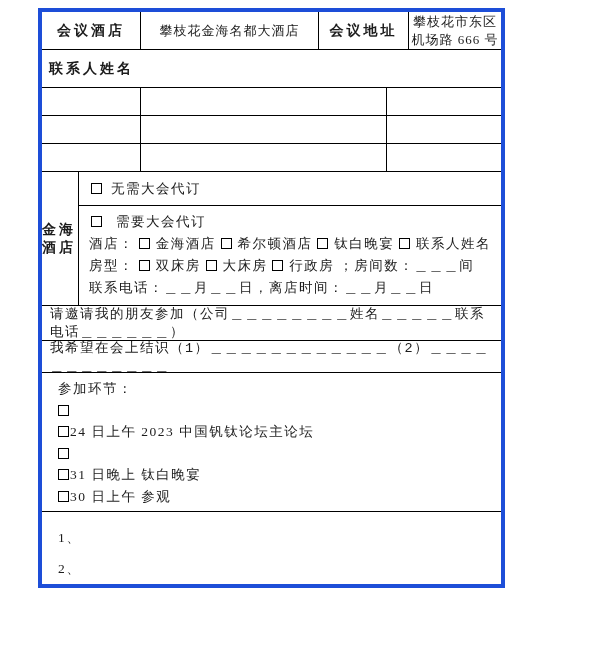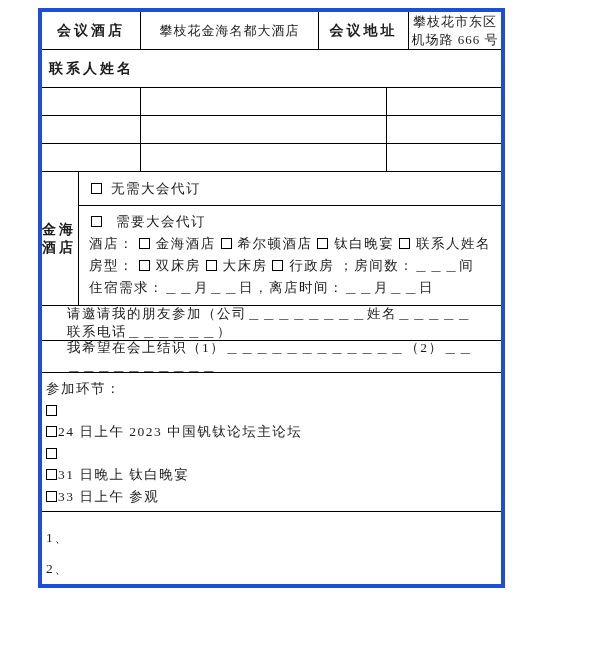--- a/index.html
+++ b/index.html
@@ -27,22 +27,22 @@
   .c1 { width: 99px; }
   .w178 { width: 178px; }
   .w90 { width: 90px; }
   .w246 { width: 246px; }
   .grow { flex: 1; }
   .h38 { height: 38px; }
   .h40 { height: 40px; }
   .h28 { height: 28px; }
   .h35 { height: 35px; }
   .h32 { height: 32px; }
-  .fullcell { flex: 1; padding: 0 25px; font-size: 13.5px; letter-spacing: 1.5px; display: flex; align-items: center; }
-  .blockcell { flex: 1; padding: 4px 4px; font-size: 13.5px; letter-spacing: 1.5px; display: block; }
+  .fullcell { flex: 1; padding: 0 8px; font-size: 13.5px; letter-spacing: 1.5px; display: flex; align-items: center; font-family: Liberation Mono, monospace; }
+  .blockcell { flex: 1; padding: 4px 16px; font-size: 13.5px; letter-spacing: 1.5px; display: block; }
   .acc-right { flex: 1; display: flex; flex-direction: column; }
   .acc-sub1 { height: 34px; border-bottom: 1px solid #000; display: flex; align-items: center; padding: 0 10px; font-size: 13.5px; letter-spacing: 1.5px; box-sizing: border-box; }
   .acc-sub2 { padding: 5px 10px 6px 10px; font-size: 13.5px; letter-spacing: 1.5px; line-height: 22px; }
   .sessions { line-height: 21.5px; padding-top: 5px; padding-bottom: 4px; }
   .questions { padding-top: 5px; padding-bottom: 5px; line-height: 20px; }
   .questions .q-item { margin-top: 11px; }
   .cb {
     display: inline-block; width: 11px; height: 11px;
     border: 1px solid #000; box-sizing: border-box;
     vertical-align: -1px; margin-right: 1px;
@@ -110,41 +110,41 @@
           <div class="nowrap">
             <span>房型：</span>
             <span class="cb"></span>
             <span>双床房</span>
             <span class="cb"></span>
             <span>大床房</span>
             <span class="cb"></span>
             <span>行政房</span>
             <span>；房间数：＿＿＿间</span>
           </div>
-          <div class="nowrap">住宿需求：＿＿月＿＿日，离店时间：＿＿月＿＿日</div>
+          <div class="nowrap">联系电话：＿＿月＿＿日，离店时间：＿＿月＿＿日</div>
         </div>
       </div>
     </div>
 
     <div class="row h35">
       <div class="fullcell">请邀请我的朋友参加（公司＿＿＿＿＿＿＿＿姓名＿＿＿＿＿联系电话＿＿＿＿＿＿）</div>
     </div>
 
     <div class="row h32">
       <div class="fullcell">我希望在会上结识（1）＿＿＿＿＿＿＿＿＿＿＿＿（2）＿＿＿＿＿＿＿＿＿＿＿＿</div>
     </div>
 
     <div class="row">
       <div class="blockcell sessions">
         <div>参加环节：</div>
         <div><span class="cb"></span></div>
         <div><span class="cb"></span><span>24 日上午 2023 中国钒钛论坛主论坛</span></div>
         <div><span class="cb"></span></div>
         <div><span class="cb"></span><span>31 日晚上 钛白晚宴</span></div>
-        <div><span class="cb"></span><span>33 日上午 参观</span></div>
+        <div><span class="cb"></span><span>30 日上午 参观</span></div>
       </div>
     </div>
 
     <div class="row">
       <div class="blockcell questions">
         <div class="q-item">1、</div>
         <div class="q-item">2、</div>
       </div>
     </div>
 

